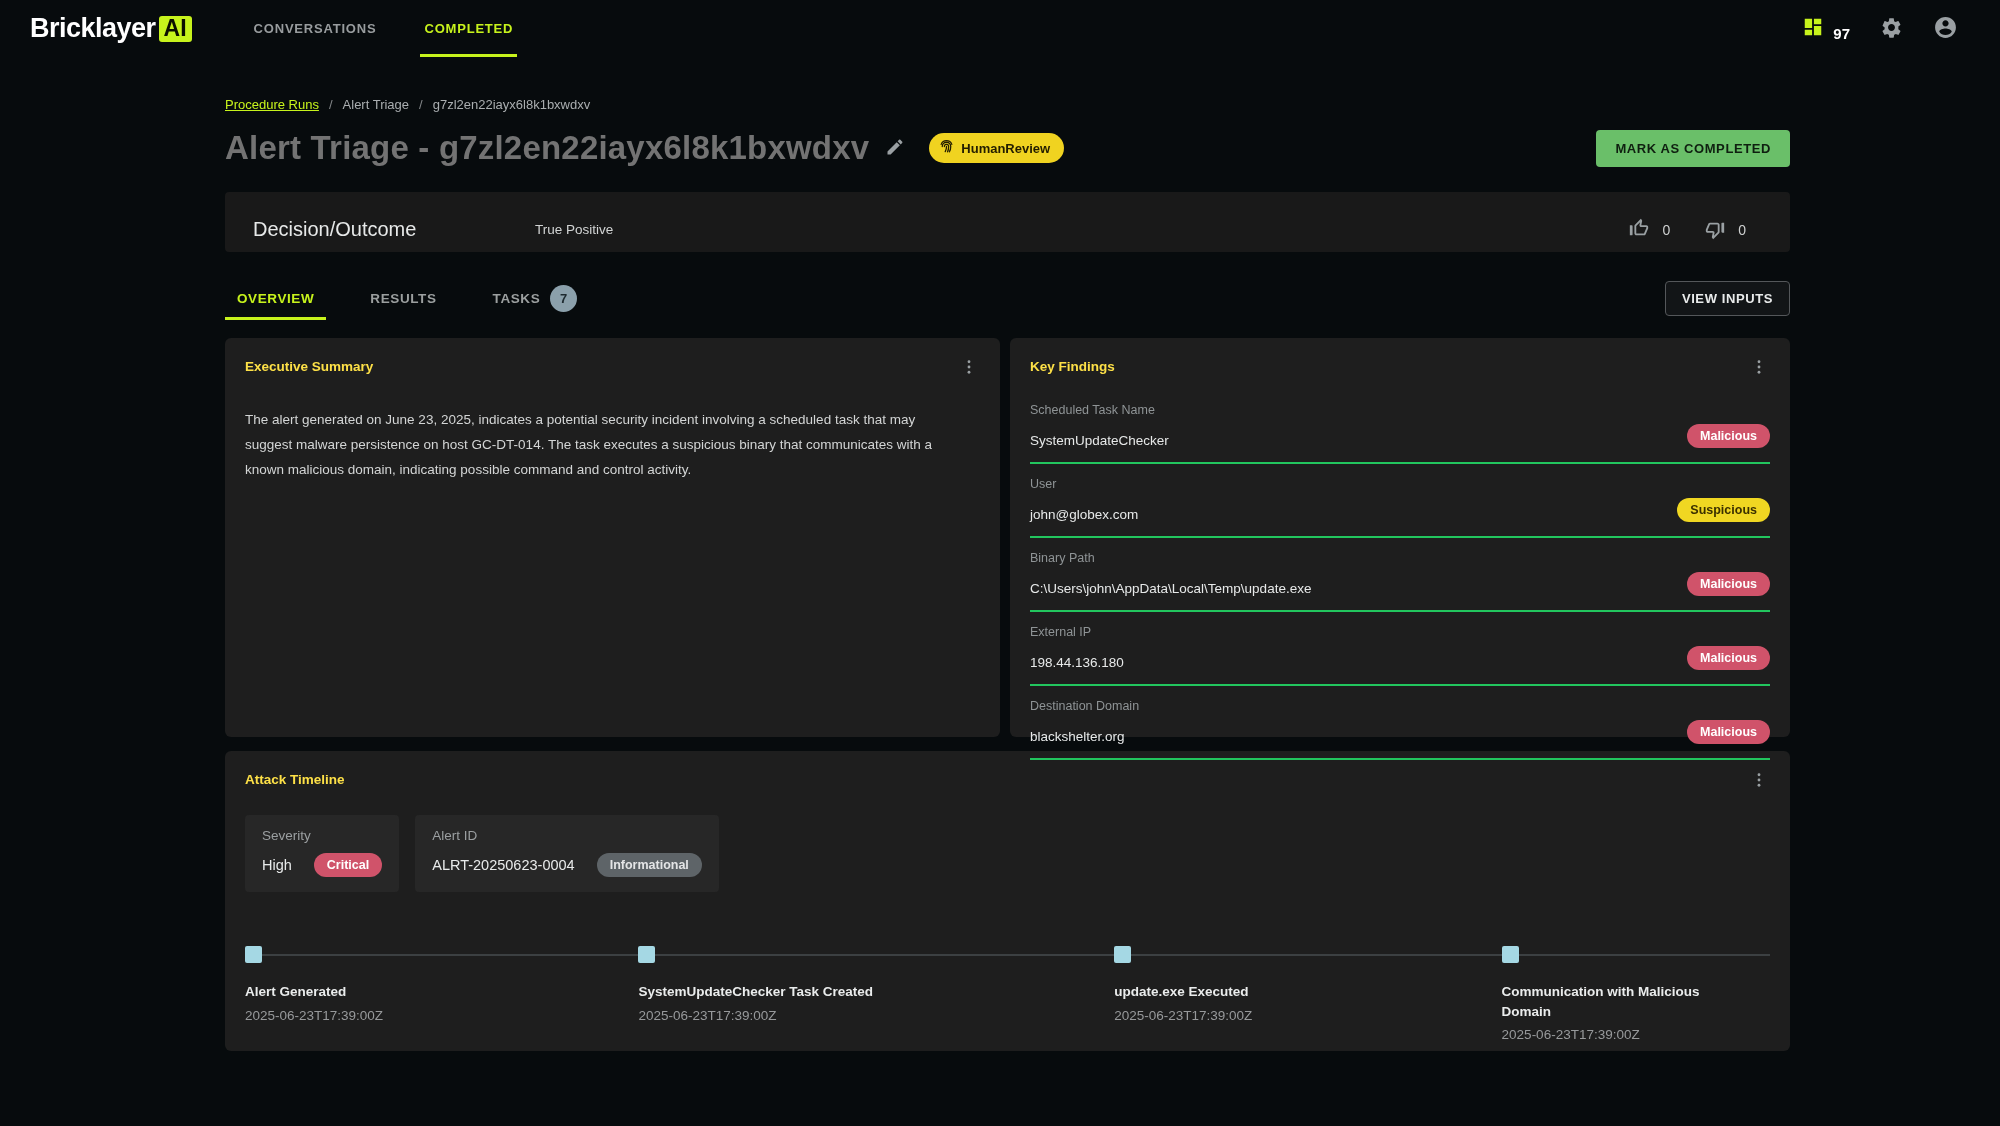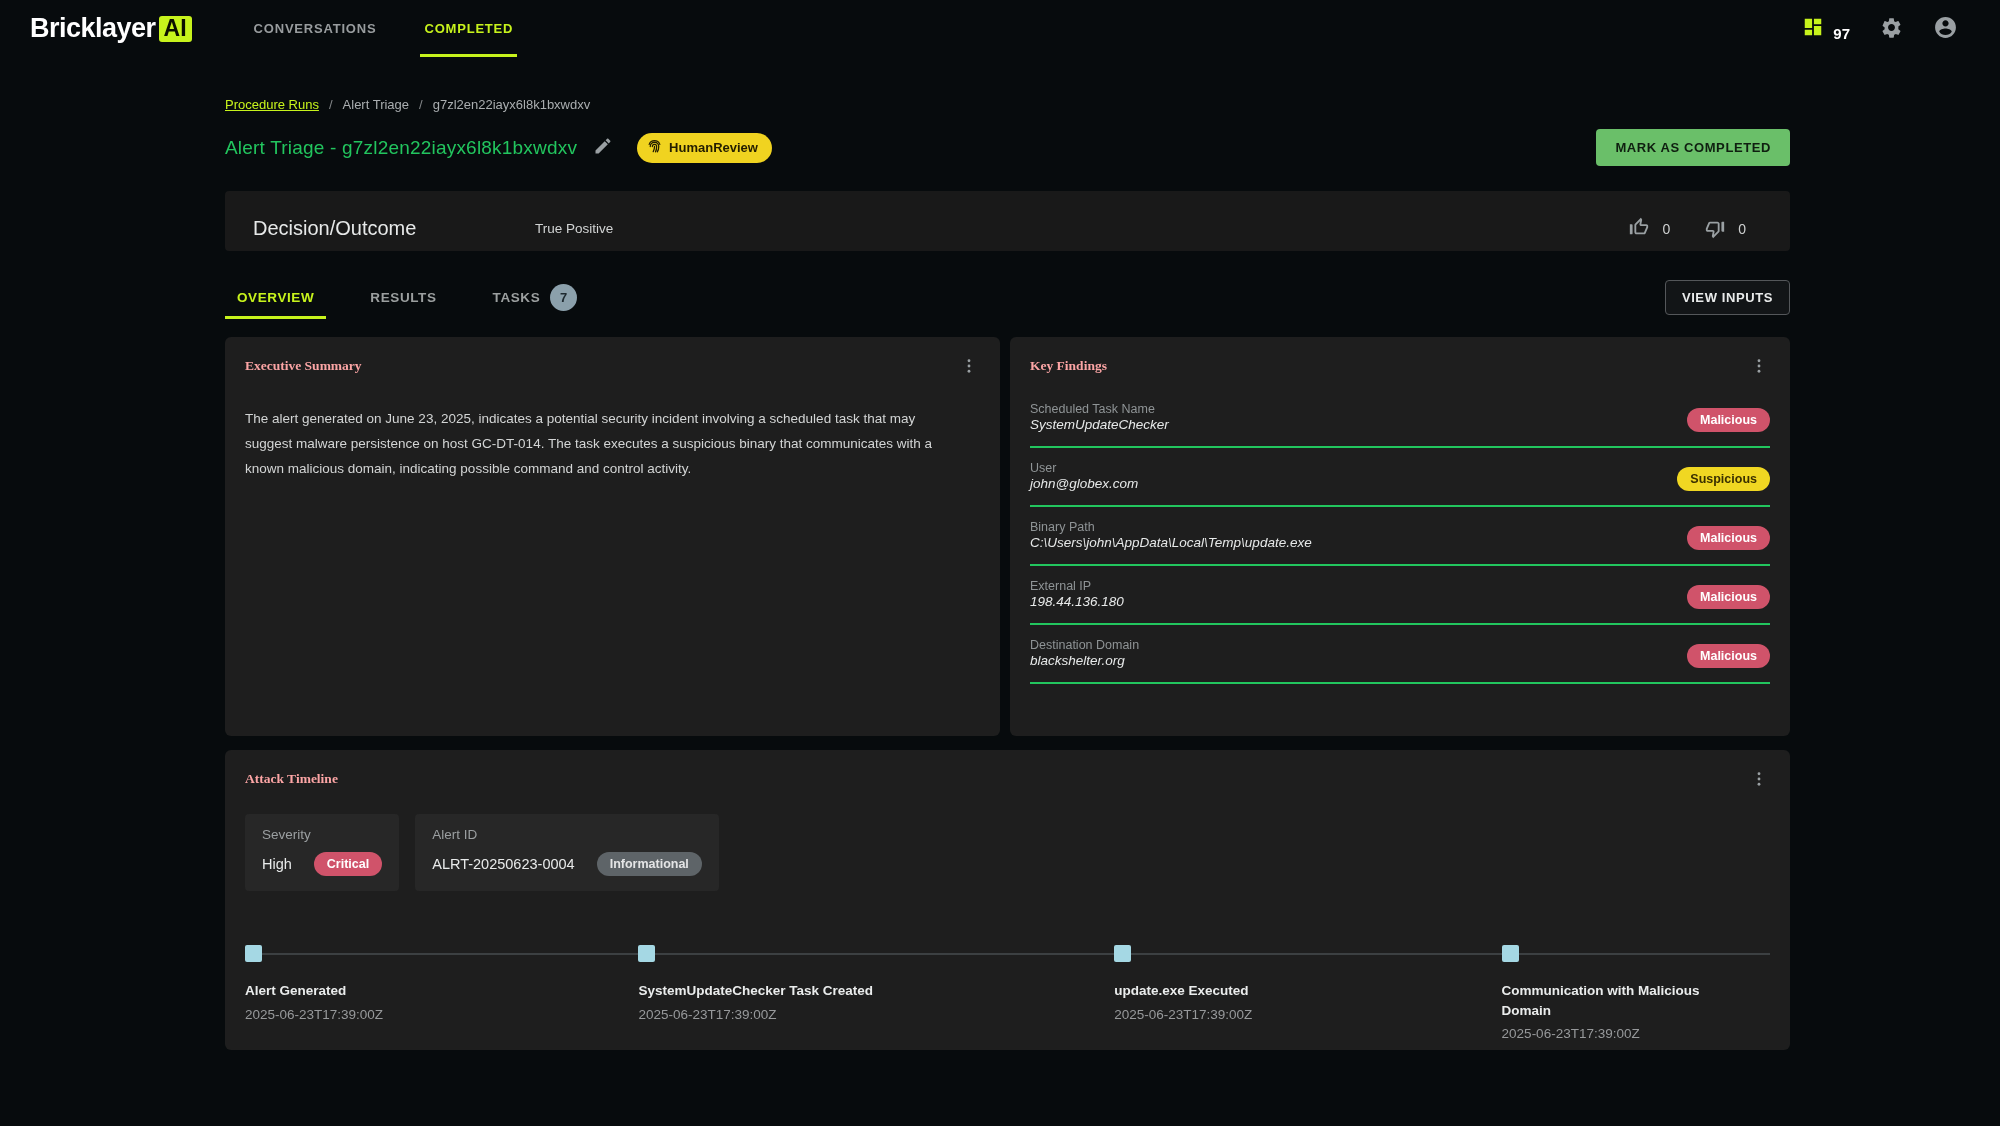--- a/index.html
+++ b/index.html
@@ -38,21 +38,21 @@
   .icon-btn { display: flex; align-items: center; cursor: pointer; background: none; border: none; }
 
   
   .main { width: 1565px; margin: 0 0 0 225px; padding-bottom: 40px; }
 
   .breadcrumb { margin-top: 40px; display: flex; align-items: center; gap: 10px; font-size: 13px; color: #aaaeb0; }
   .breadcrumb-link { color: #c7f31c; text-decoration: underline; cursor: pointer; }
   .breadcrumb-sep { color: #84888a; }
 
   .title-row { margin-top: 17px; display: flex; align-items: center; }
-  .page-title { font-size: 19px; font-weight: 400; color: #22c55e; letter-spacing: 0.2px; }
+  .page-title { font-size: 33px; font-weight: 700; color: #737373; letter-spacing: 0.2px; }
   .edit-btn { margin-left: 16px; display: flex; align-items: center; cursor: pointer; background: none; border: none; }
   .hr-badge {
     margin-left: 24px; display: flex; align-items: center; gap: 6px;
     background: #f0d320; color: #231d00; font-size: 13px; font-weight: 600;
     padding: 5px 14px 5px 9px; border-radius: 15px; cursor: default;
   }
   .complete-btn {
     margin-left: auto; background: #6abf69; color: #0f1f10;
     font-family: inherit; font-size: 13px; font-weight: 700; letter-spacing: 0.6px;
     padding: 11px 19px; border: none; border-radius: 4px; cursor: pointer;
@@ -85,32 +85,32 @@
     margin-left: auto; background: #121517; border: 1px solid #54575a; color: #e9ebeb;
     font-family: inherit; font-size: 13px; font-weight: 700; letter-spacing: 0.6px;
     padding: 9px 16px; border-radius: 4px; cursor: pointer;
   }
 
   .cards-row { margin-top: 18px; display: flex; gap: 10px; }
   .card { background: #1e1e1e; border-radius: 6px; padding: 18px 20px; }
   .card-exec { width: 775px; height: 399px; }
   .card-findings { width: 780px; height: 399px; }
   .card-header { display: flex; align-items: flex-start; justify-content: space-between; }
-  .card-title { font-size: 13.5px; font-weight: 700; color: #fca5a5; padding-top: 3px; font-family: Liberation Serif, serif; }
+  .card-title { font-size: 13.5px; font-weight: 700; color: #fde047; padding-top: 3px; }
   .kebab-btn { background: none; border: none; cursor: pointer; padding: 2px; }
 
   .exec-body { margin-top: 27px; font-size: 13.5px; line-height: 1.85; color: #d3d5d5; padding-right: 14px; }
 
   .findings-list { margin-top: 9px; }
   .finding-row {
     display: flex; align-items: flex-end; justify-content: space-between;
     padding: 13px 0 14px; border-bottom: 2px solid #22c55e;
   }
   .finding-label { font-size: 12.5px; color: #8f9496; }
-  .finding-value { margin-top: 1px; font-size: 13.5px; color: #e7e9e9; font-style: italic; }
+  .finding-value { margin-top: 16px; font-size: 13.5px; color: #e7e9e9; }
   .badge {
     font-size: 12.5px; font-weight: 600; padding: 5px 13px; border-radius: 14px; white-space: nowrap;
   }
   .badge--malicious { background: #d0536a; color: #ffffff; }
   .badge--suspicious { background: #f0d722; color: #3a3000; }
   .badge--critical { background: #d0536a; color: #ffffff; }
   .badge--info { background: #5e6468; color: #e4e5e6; }
 
   .card-timeline { margin-top: 14px; width: 1565px; height: 300px; }
   .tl-boxes { margin-top: 21px; display: flex; gap: 16px; }

